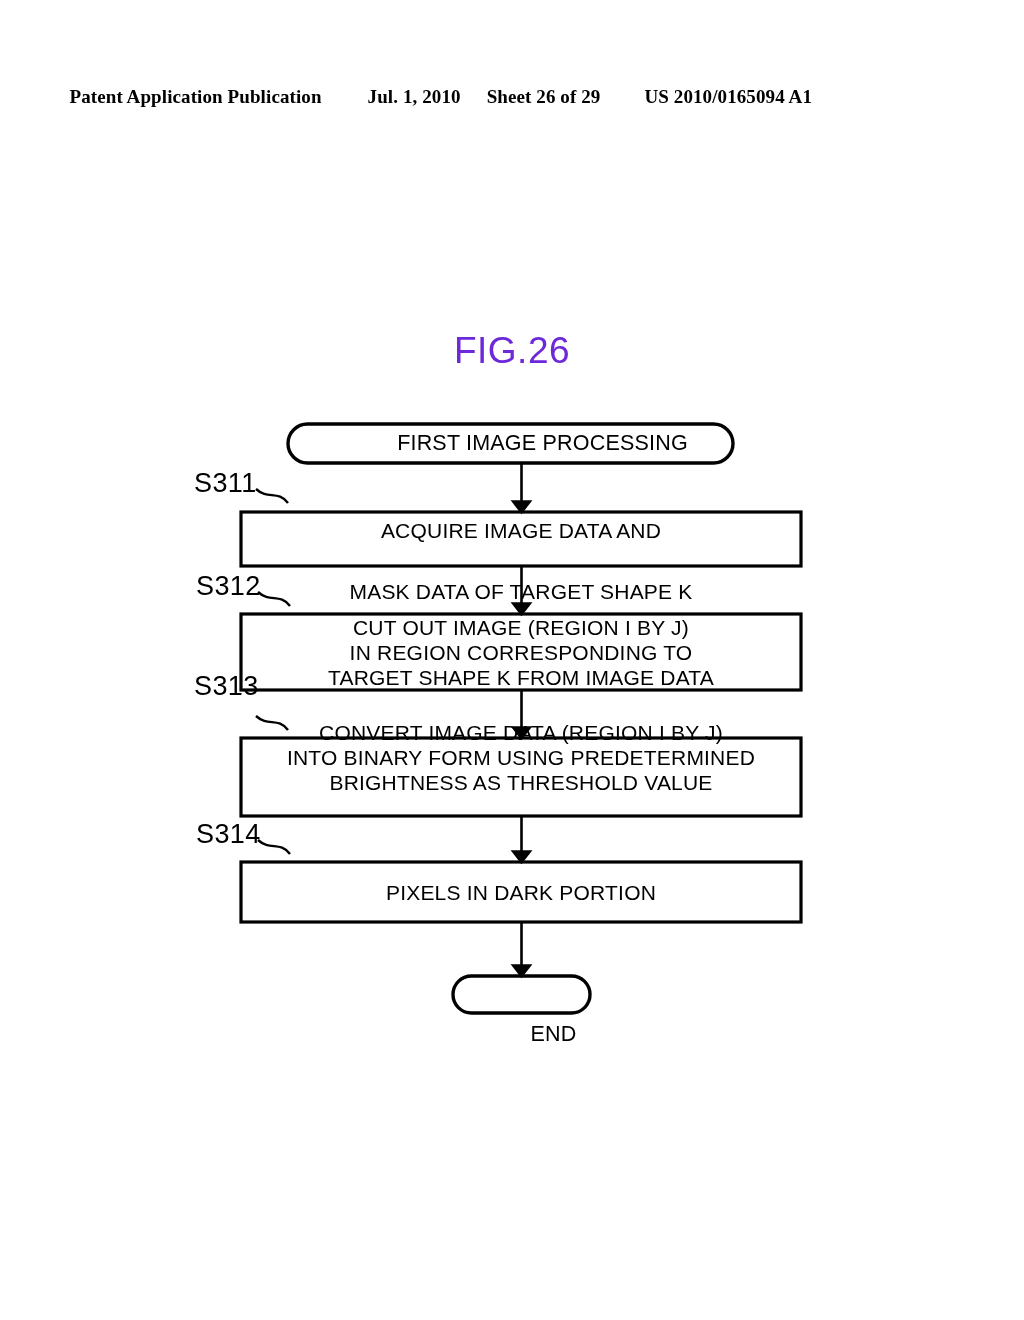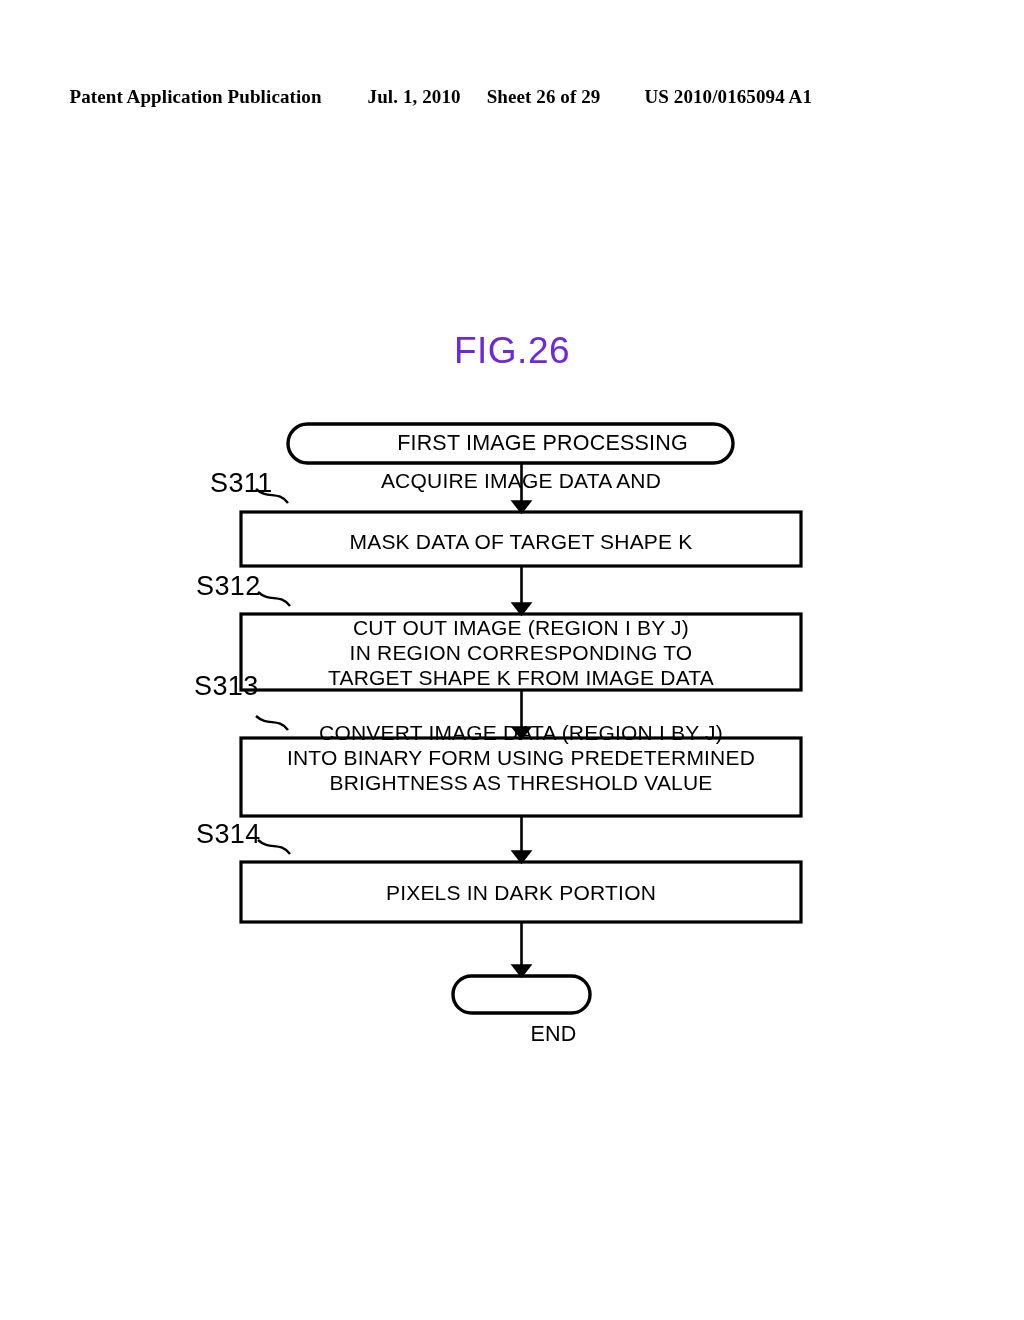--- a/index.html
+++ b/index.html
@@ -123,21 +123,21 @@
 
   <path d="M256,489 C268,500 278,490 288,503" fill="none" stroke="#000000" stroke-width="2.4"></path>
   <path d="M258,592 C270,603 280,593 290,606" fill="none" stroke="#000000" stroke-width="2.4"></path>
   <path d="M256,716 C268,727 278,717 288,730" fill="none" stroke="#000000" stroke-width="2.4"></path>
   <path d="M258,840 C270,851 280,841 290,854" fill="none" stroke="#000000" stroke-width="2.4"></path>
 </svg>
 </div>
 
 <div class="shape-text terminal-text" style="left:288px; top:424px; width:445px; height:39px;">FIRST IMAGE PROCESSING</div>
 
-<div class="shape-text" style="left:241px; top:491px; width:560px; height:40px;gap:36px;">
+<div class="shape-text" style="left:241px; top:541px; width:560px; height:40px;gap:36px;">
   <span>ACQUIRE IMAGE DATA AND</span>
   <span>MASK DATA OF TARGET SHAPE K</span>
 </div>
 
 <div class="shape-text" style="left:241px; top:614px; width:560px; height:76px;">
   <span>CUT OUT IMAGE (REGION I BY J)</span>
   <span>IN REGION CORRESPONDING TO</span>
   <span>TARGET SHAPE K FROM IMAGE DATA</span>
 </div>
 
@@ -146,16 +146,16 @@
   <span>INTO BINARY FORM USING PREDETERMINED</span>
   <span>BRIGHTNESS AS THRESHOLD VALUE</span>
 </div>
 
 <div class="shape-text" style="left:241px; top:862px; width:560px; height:60px;">
   <span>PIXELS IN DARK PORTION</span>
 </div>
 
 <div class="shape-text terminal-text" style="left:453px; top:1016px; width:137px; height:37px;">END</div>
 
-<div class="step-label" style="left:194px; top:468px;margin-left:16px;">S311</div>
+<div class="step-label" style="left:194px; top:468px;">S311</div>
 <div class="step-label" style="left:196px; top:571px;">S312</div>
 <div class="step-label" style="left:194px; top:671px;">S313</div>
 <div class="step-label" style="left:196px; top:819px;">S314</div>
 
 </body></html>

